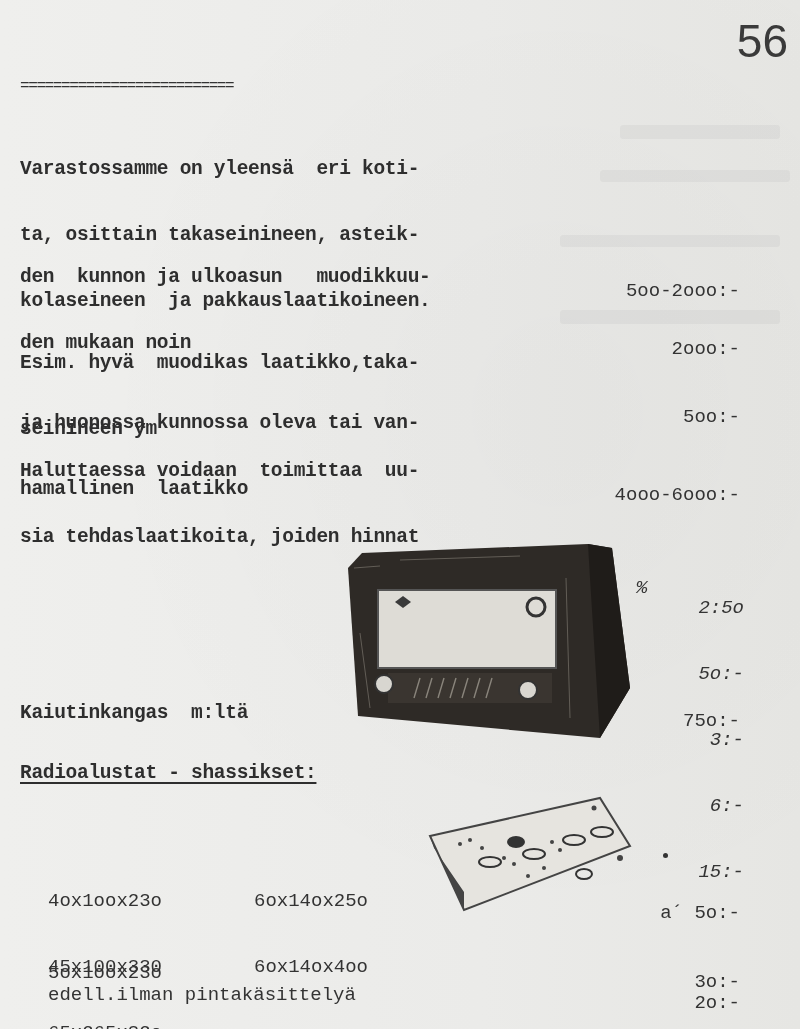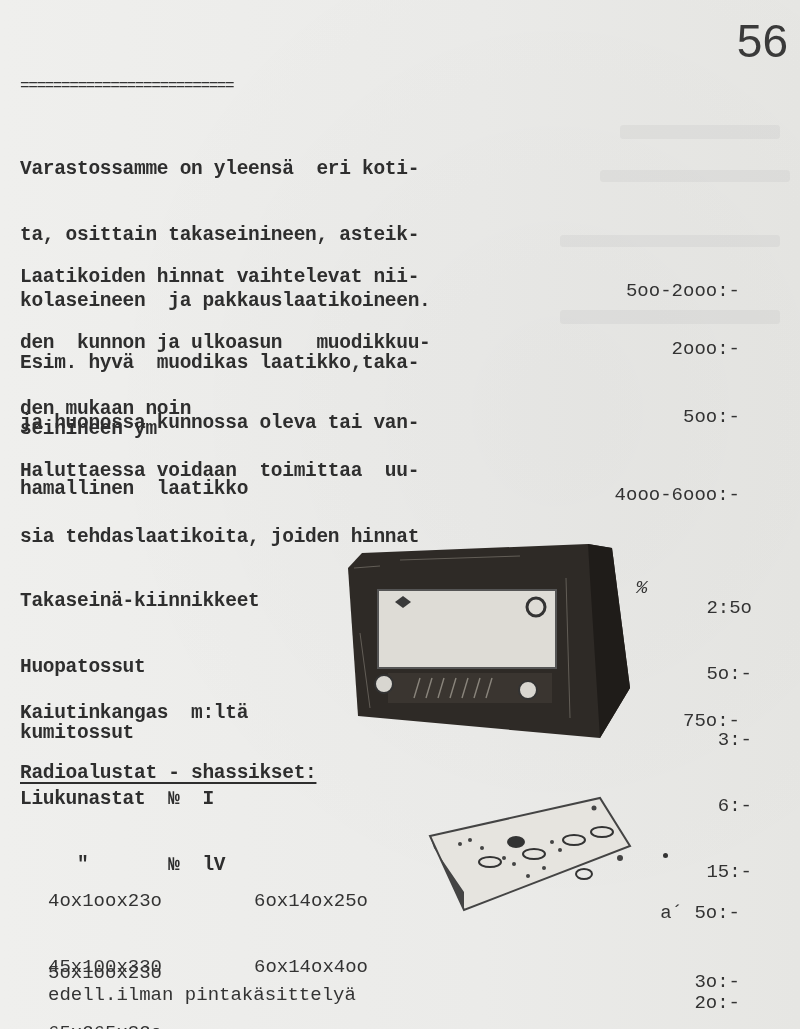--- a/index.html
+++ b/index.html
@@ -37,21 +37,20 @@
 
   <div class="abs title-rule">==========================</div>
 
   <div class="abs txt" style="left:20px;top:114px;">
     <div>Varastossamme on yleensä  eri koti-</div>
     <div>ta, osittain takaseinineen, asteik-</div>
     <div>kolaseineen  ja pakkauslaatikoineen.</div>
   </div>
 
   <div class="abs txt" style="left:20px;top:222px;">
-    <div>Laatikoiden hinnat vaihtelevat nii-</div>
     <div>den  kunnon ja ulkoasun   muodikkuu-</div>
     <div>den mukaan noin</div>
   </div>
   <div class="abs price" style="right:60px;top:280px;">5oo-2ooo:-</div>
 
   <div class="abs txt" style="left:20px;top:308px;">
     <div>Esim. hyvä  muodikas laatikko,taka-</div>
     <div>seinineen ym</div>
   </div>
   <div class="abs price" style="right:60px;top:338px;">2ooo:-</div>
@@ -61,28 +60,21 @@
     <div>hamallinen  laatikko</div>
   </div>
   <div class="abs price" style="right:60px;top:398px;margin-top:8px;">5oo:-</div>
 
   <div class="abs txt" style="left:20px;top:416px;">
     <div>Haluttaessa voidaan  toimittaa  uu-</div>
     <div>sia tehdaslaatikoita, joiden hinnat</div>
   </div>
   <div class="abs price" style="right:60px;top:484px;">4ooo-6ooo:-</div>
 
-  <div class="abs txt" style="left:20px;top:546px;">
-    <div>Takaseinä-kiinnikkeet</div>
-    <div>Huopatossut</div>
-    <div>kumitossut</div>
-    <div>Liukunastat  №  I</div>
-    <div>     "       №  lV</div>
-  </div>
-  <div class="abs price" style="right:48px;top:553px;line-height:22px;">
+  <div class="abs price" style="right:56px;top:553px;line-height:22px;font-style:italic;">
     <div>2:5o</div>
     <div>5o:-</div>
     <div>3:-</div>
     <div>6:-</div>
     <div>15:-</div>
   </div>
   <div class="abs price" style="left:636px;top:577px;font-style:italic;">%</div>
 
   <div class="abs txt" style="left:20px;top:702px;">Kaiutinkangas  m:ltä</div>
   <div class="abs price" style="right:60px;top:710px;">75o:-</div>

